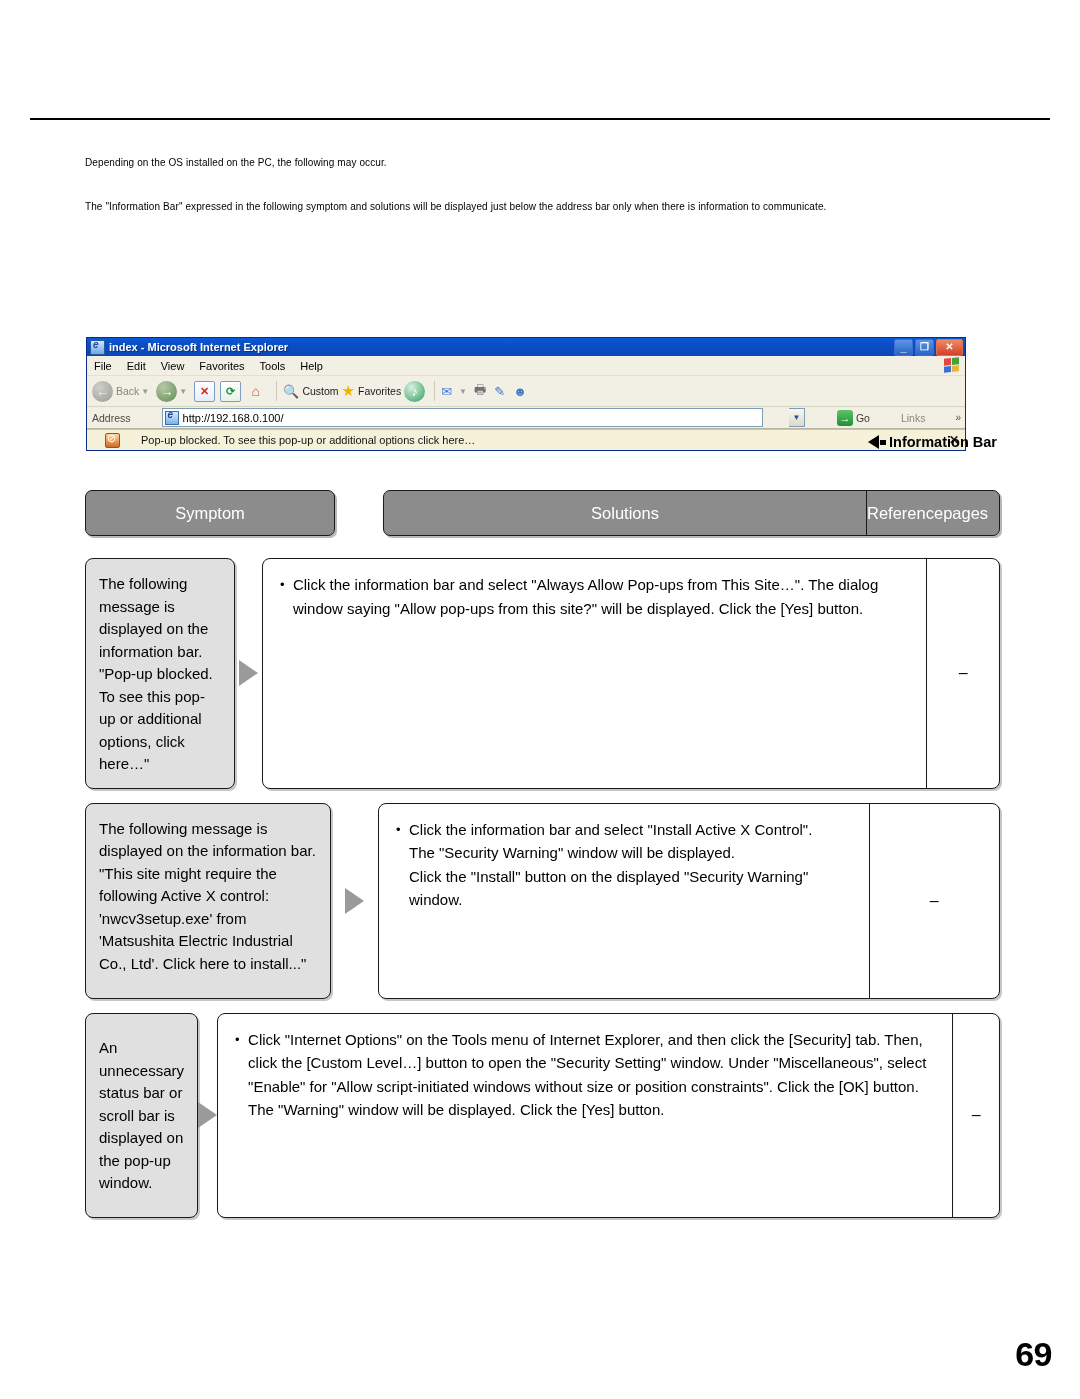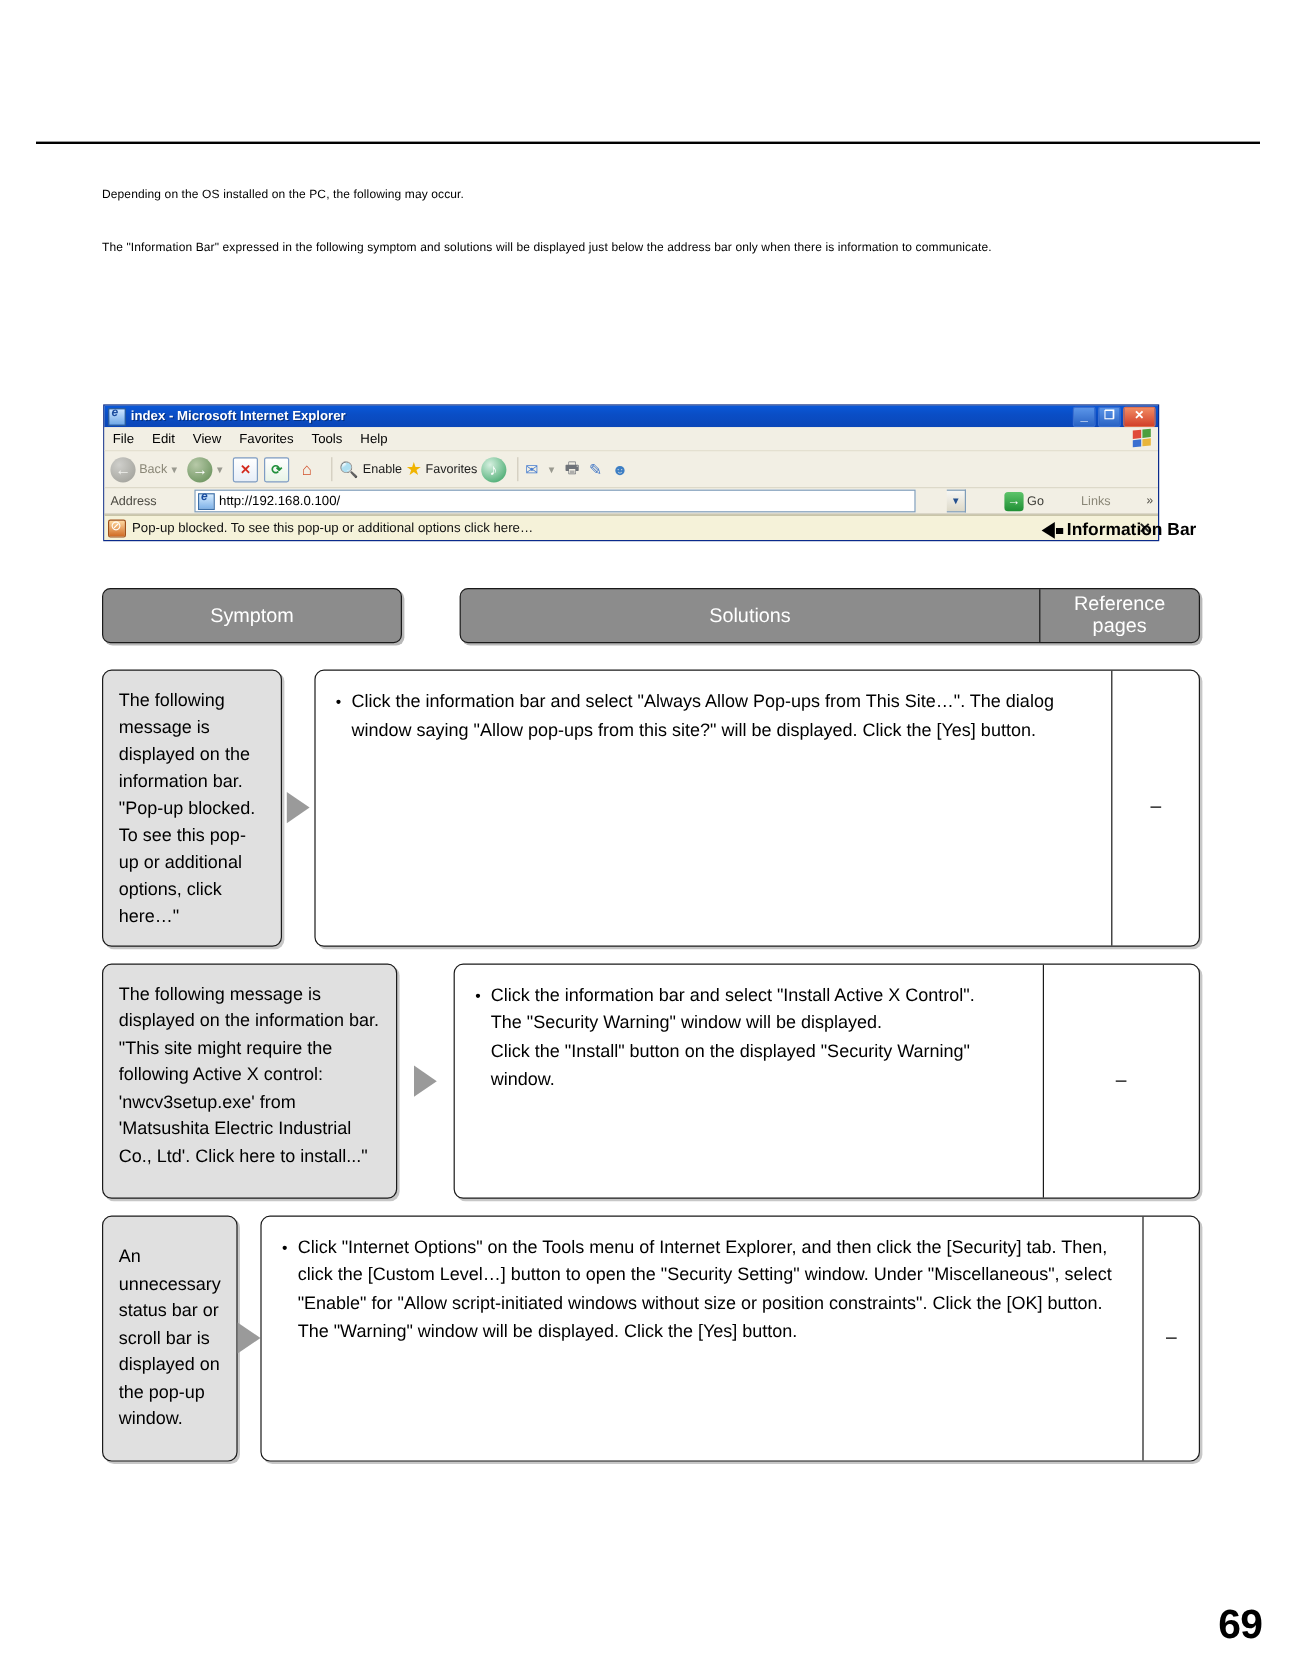--- a/index.html
+++ b/index.html
@@ -230,22 +230,23 @@
   }
   .go-text { font-size: 10.5px; color: #3a3a34; }
   .links { font-size: 10.5px; color: #8b8878; margin-right: 4px; flex:0 0 auto;}
   .chev { font-size: 10px; color: #4c4a42; margin-right: 4px; flex:0 0 auto;}
 
   .infobar {
     height: 20px;
     background: #f5f2d9;
     display: flex;
     align-items: center;
-    padding-left: 3px;
+    padding-left: 18px;
     border-top: 1px solid #c9c5a9;
+    gap: 16px;
   }
   .ib-icon {
     width: 13px; height: 13px; border-radius: 2px;
     background: linear-gradient(#ffd9a0, #d06a24);
     border: 1px solid #a04f18;
     margin-right: 5px;
     flex: 0 0 auto;
     position: relative;
   }
   .ib-icon::after{
@@ -309,22 +310,22 @@
     box-shadow: 2px 2px 0 rgba(0,0,0,.28);
   }
   .hdr-solutions {
     flex: 1 1 auto;
     display: flex; align-items: center; justify-content: center;
     color: #fff; font-size: 16.5px;
     border-right: 1.5px solid #1a1a1a;
   }
   .hdr-ref {
     width: 132px;
-    display: flex; flex-direction: column;
-    align-items: center; justify-content: center;
+    display: flex; flex-direction: row;
+    align-items: center; justify-content: flex-start;
     color: #fff; font-size: 16.5px; line-height: 19px;
     text-align: center;
   }
 
   .rows { margin-top: 22px; }
   .row { display: flex; align-items: stretch; margin-bottom: 14px; }
   .sym-cell {
     width: 250px;
     background: #e0e0e0;
     border: 1.5px solid #1a1a1a;
@@ -454,21 +455,21 @@
     </div>
     <div class="tb-item">
       <span class="sq refresh">⟳</span>
     </div>
     <div class="tb-item">
       <span class="sq home">⌂</span>
     </div>
     <div class="sep"></div>
     <div class="tb-item">
       <span class="mag">🔍</span>
-      <span class="tb-label on">Enable</span>
+      <span class="tb-label on">Custom</span>
     </div>
     <div class="tb-item">
       <span class="star">★</span>
       <span class="tb-label on">Favorites</span>
     </div>
     <div class="tb-item">
       <span class="circ media">♪</span>
     </div>
     <div class="sep"></div>
     <div class="tb-item">

